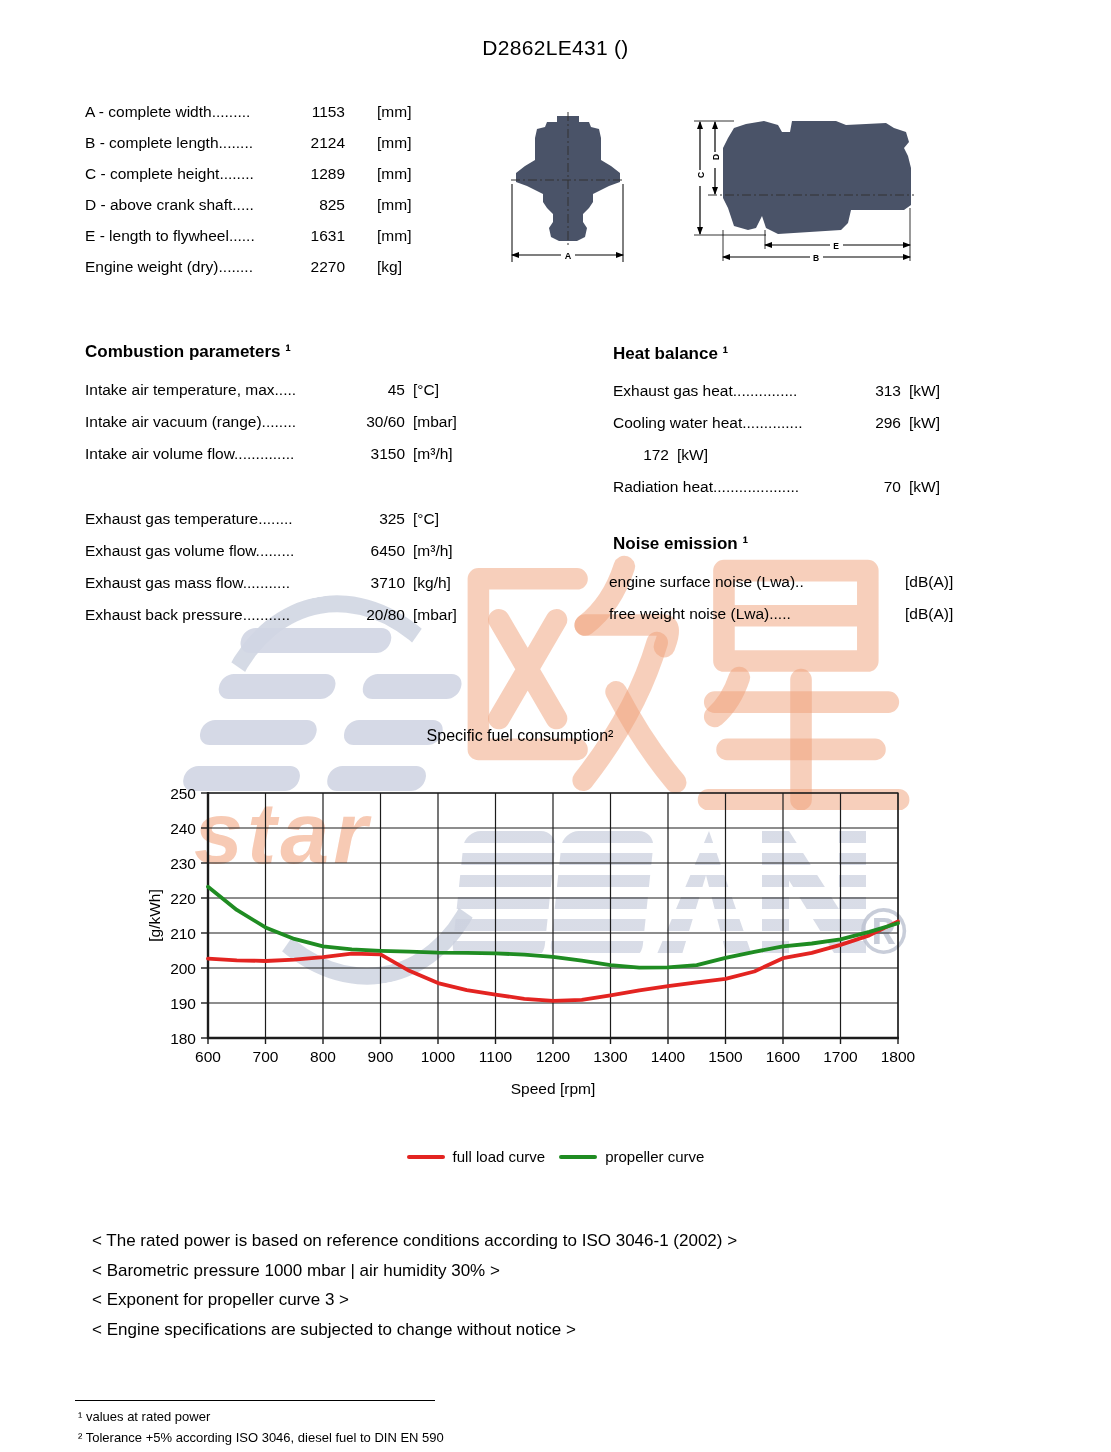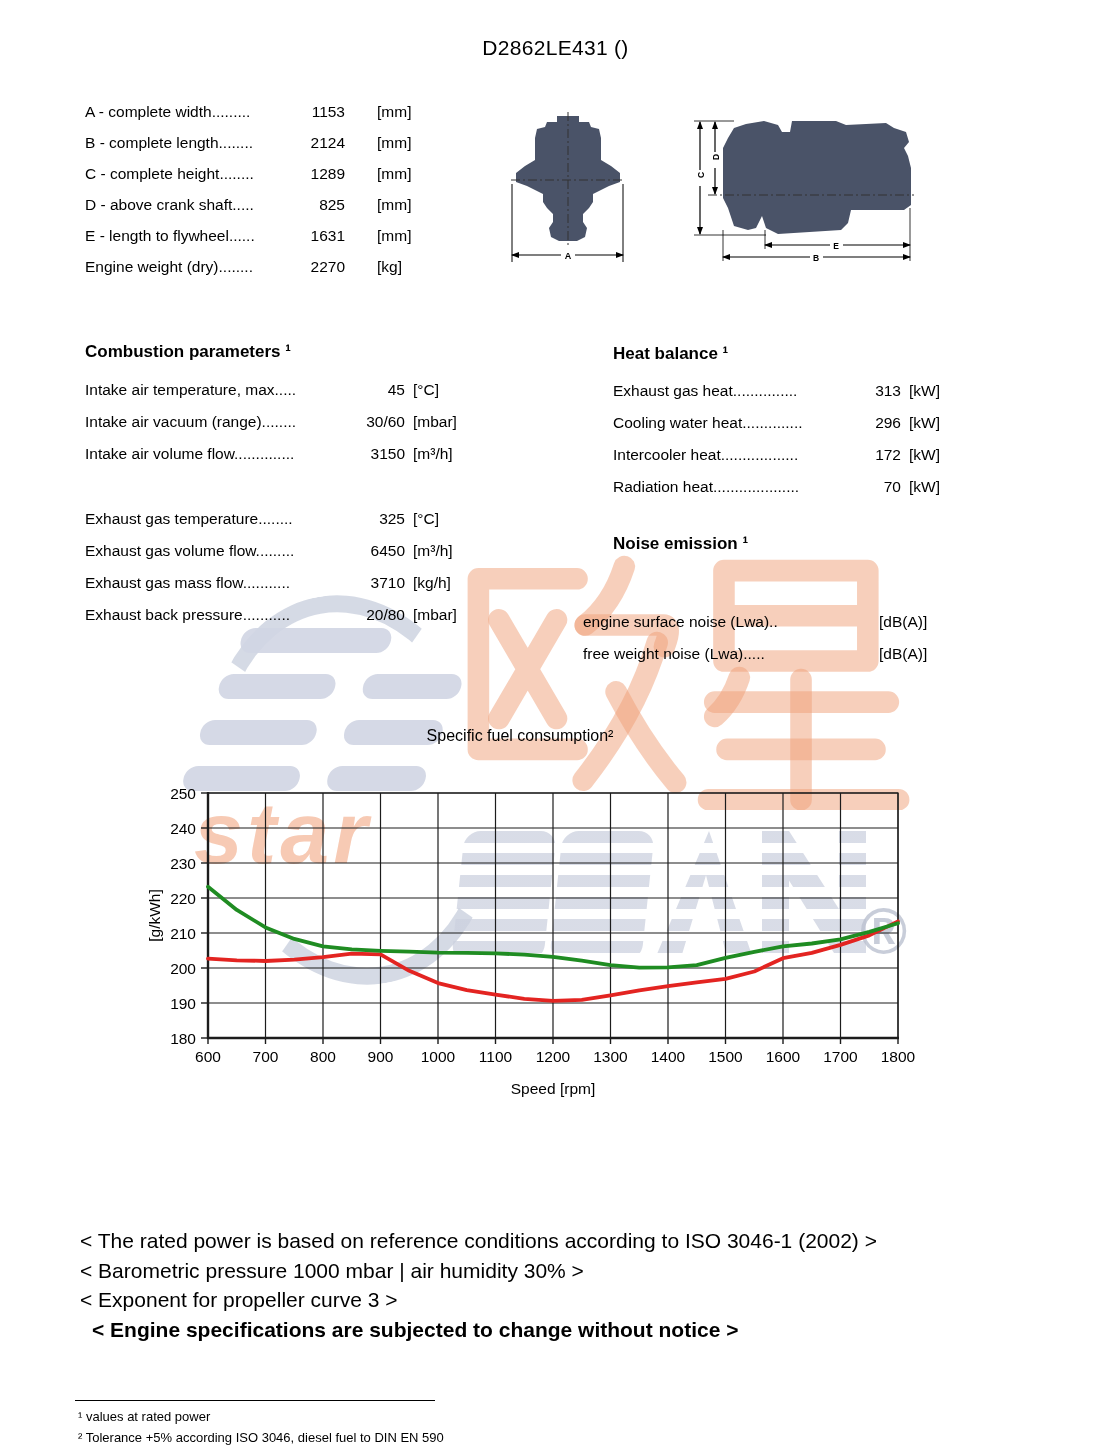--- a/index.html
+++ b/index.html
@@ -28,23 +28,23 @@
   .params-r .val{width:56px;text-align:right;}
 
   .chart-title{top:727px;left:0;width:1040px;text-align:center;font-size:16px;}
   .chart-svg{top:778px;left:145px;}
   svg text{font-family:"Liberation Sans",sans-serif;fill:#000;}
 
   .legend{top:1148px;left:0;width:1111px;display:flex;justify-content:center;align-items:center;gap:14px;font-size:15px;}
   .legend .item{display:flex;align-items:center;gap:8px;}
   .legend .swatch{width:38px;height:4px;border-radius:2px;}
 
-  .notes{top:1226px;left:80px;font-size:21px;}
+  .notes{top:1226px;left:92px;font-size:17px;}
   .notes div{height:29.6px;line-height:29.6px;}
-  .notes .bold{font-weight:bold;margin-left:12px;}
+  .notes .bold{font-weight:normal;}
 
   .footrule{top:1400px;left:75px;width:360px;height:0;border-top:1.6px solid #000;}
   .footnotes{top:1406px;left:78px;font-size:13px;line-height:21px;}
 
   
   .wm-ellipse{left:206px;top:594px;width:258px;height:358px;border:17px solid rgba(206,211,225,0.85);
               border-left-color:transparent;border-right-color:transparent;border-radius:50%;
               transform:rotate(-10deg);}
   .wm-bars{left:196px;top:628px;transform:skewX(-12deg);}
   .wm-bars .brow{display:flex;gap:28px;margin-bottom:21px;}
@@ -227,33 +227,32 @@
         <span class="lab">Exhaust gas heat...............</span>
         <span class="val">313</span>
         <span class="unit">[kW]</span>
       </div>
     <div class="row">
         <span class="lab">Cooling water heat..............</span>
         <span class="val">296</span>
         <span class="unit">[kW]</span>
       </div>
     <div class="row">
-        <span class="lab">Intercooler heat..................</span>
         <span class="val">172</span>
         <span class="unit">[kW]</span>
       </div>
     <div class="row">
         <span class="lab">Radiation heat....................</span>
         <span class="val">70</span>
         <span class="unit">[kW]</span>
       </div>
   </div>
 
   <div class="layer sec-head" style="left:613px;top:534px;">Noise emission ¹</div>
-  <div class="layer params params-r" style="left:583px;top:566px;margin-top:40px;">
+  <div class="layer params params-r" style="left:609px;top:566px;">
     <div class="row">
         <span class="lab">engine surface noise (Lwa)..</span>
         <span class="val"></span>
         <span class="unit">[dB(A)]</span>
       </div>
     <div class="row">
         <span class="lab">free weight noise (Lwa).....</span>
         <span class="val"></span>
         <span class="unit">[dB(A)]</span>
       </div>
@@ -326,20 +325,30 @@
       <text x="753" y="284" text-anchor="middle" font-size="15.5">1800</text>
       <rect x="63" y="15" width="690" height="245" fill="none" stroke="#1c1c1c" stroke-width="1.2"></rect>
       <line x1="63" y1="14" x2="63" y2="261" stroke="#1c1c1c" stroke-width="2.4"></line>
       <line x1="62" y1="260" x2="754" y2="260" stroke="#1c1c1c" stroke-width="2.4"></line>
       <text x="408" y="316" text-anchor="middle" font-size="15.5">Speed [rpm]</text>
       <text x="10" y="142.5" text-anchor="middle" font-size="15.5" transform="rotate(-90 10 137.5)">[g/kWh]</text>
       <polyline points="63.0,180.6 91.8,182.3 120.5,183.0 149.3,181.6 178.0,179.2 206.8,175.7 235.5,176.3 264.3,192.8 293.0,205.1 321.8,212.1 350.5,216.6 379.3,220.8 408.0,222.9 436.8,221.8 465.5,217.3 494.3,212.4 523.0,208.2 551.8,204.3 580.5,200.8 609.3,193.5 638.0,180.2 666.8,174.9 695.5,166.9 724.3,157.4 753.0,143.4" fill="none" stroke="#e32421" stroke-width="3.8" stroke-linecap="round" stroke-linejoin="round"></polyline>
       <polyline points="63.0,108.8 91.8,131.9 120.5,149.4 149.3,160.9 178.0,168.3 206.8,171.4 235.5,172.8 264.3,173.6 293.0,174.6 321.8,174.9 350.5,175.3 379.3,176.7 408.0,178.8 436.8,182.7 465.5,187.2 494.3,189.7 523.0,189.3 551.8,187.2 580.5,179.8 609.3,173.9 638.0,168.3 666.8,165.5 695.5,161.3 724.3,153.9 753.0,145.2" fill="none" stroke="#1f8c22" stroke-width="3.8" stroke-linecap="round" stroke-linejoin="round"></polyline>
     </svg>
 
+  <div class="layer legend">
+    <div class="item">
+      <span class="swatch" style="background: rgb(227, 36, 33);"></span>
+      <span>full load curve</span>
+    </div>
+    <div class="item">
+      <span class="swatch" style="background: rgb(31, 140, 34);"></span>
+      <span>propeller curve</span>
+    </div>
+  </div>
 
   <div class="layer notes">
     <div>&lt; The rated power is based on reference conditions according to ISO 3046-1 (2002) &gt;</div>
     <div>&lt; Barometric pressure 1000 mbar | air humidity 30% &gt;</div>
     <div>&lt; Exponent for propeller curve 3 &gt;</div>
     <div class="bold">&lt; Engine specifications are subjected to change without notice &gt;</div>
   </div>
 
   <div class="layer footrule"></div>
   <div class="layer footnotes">

